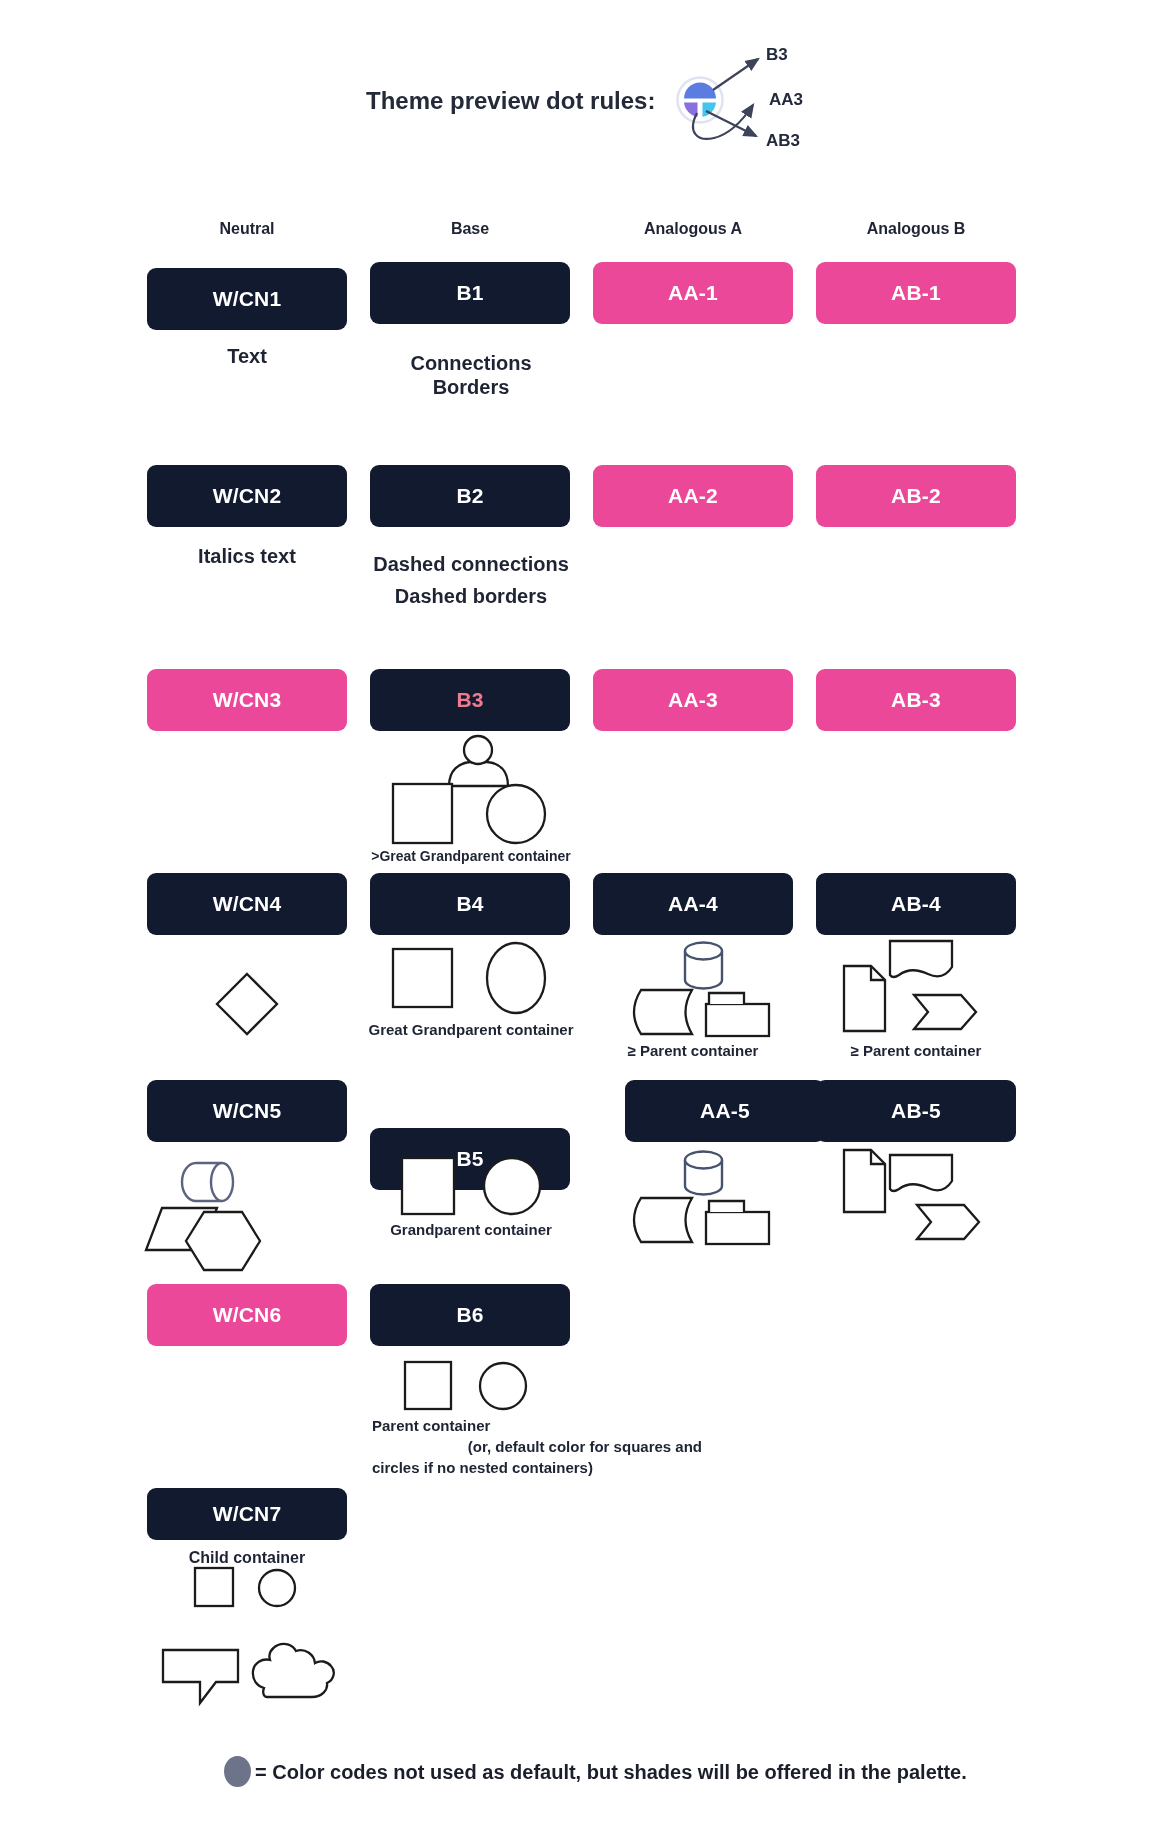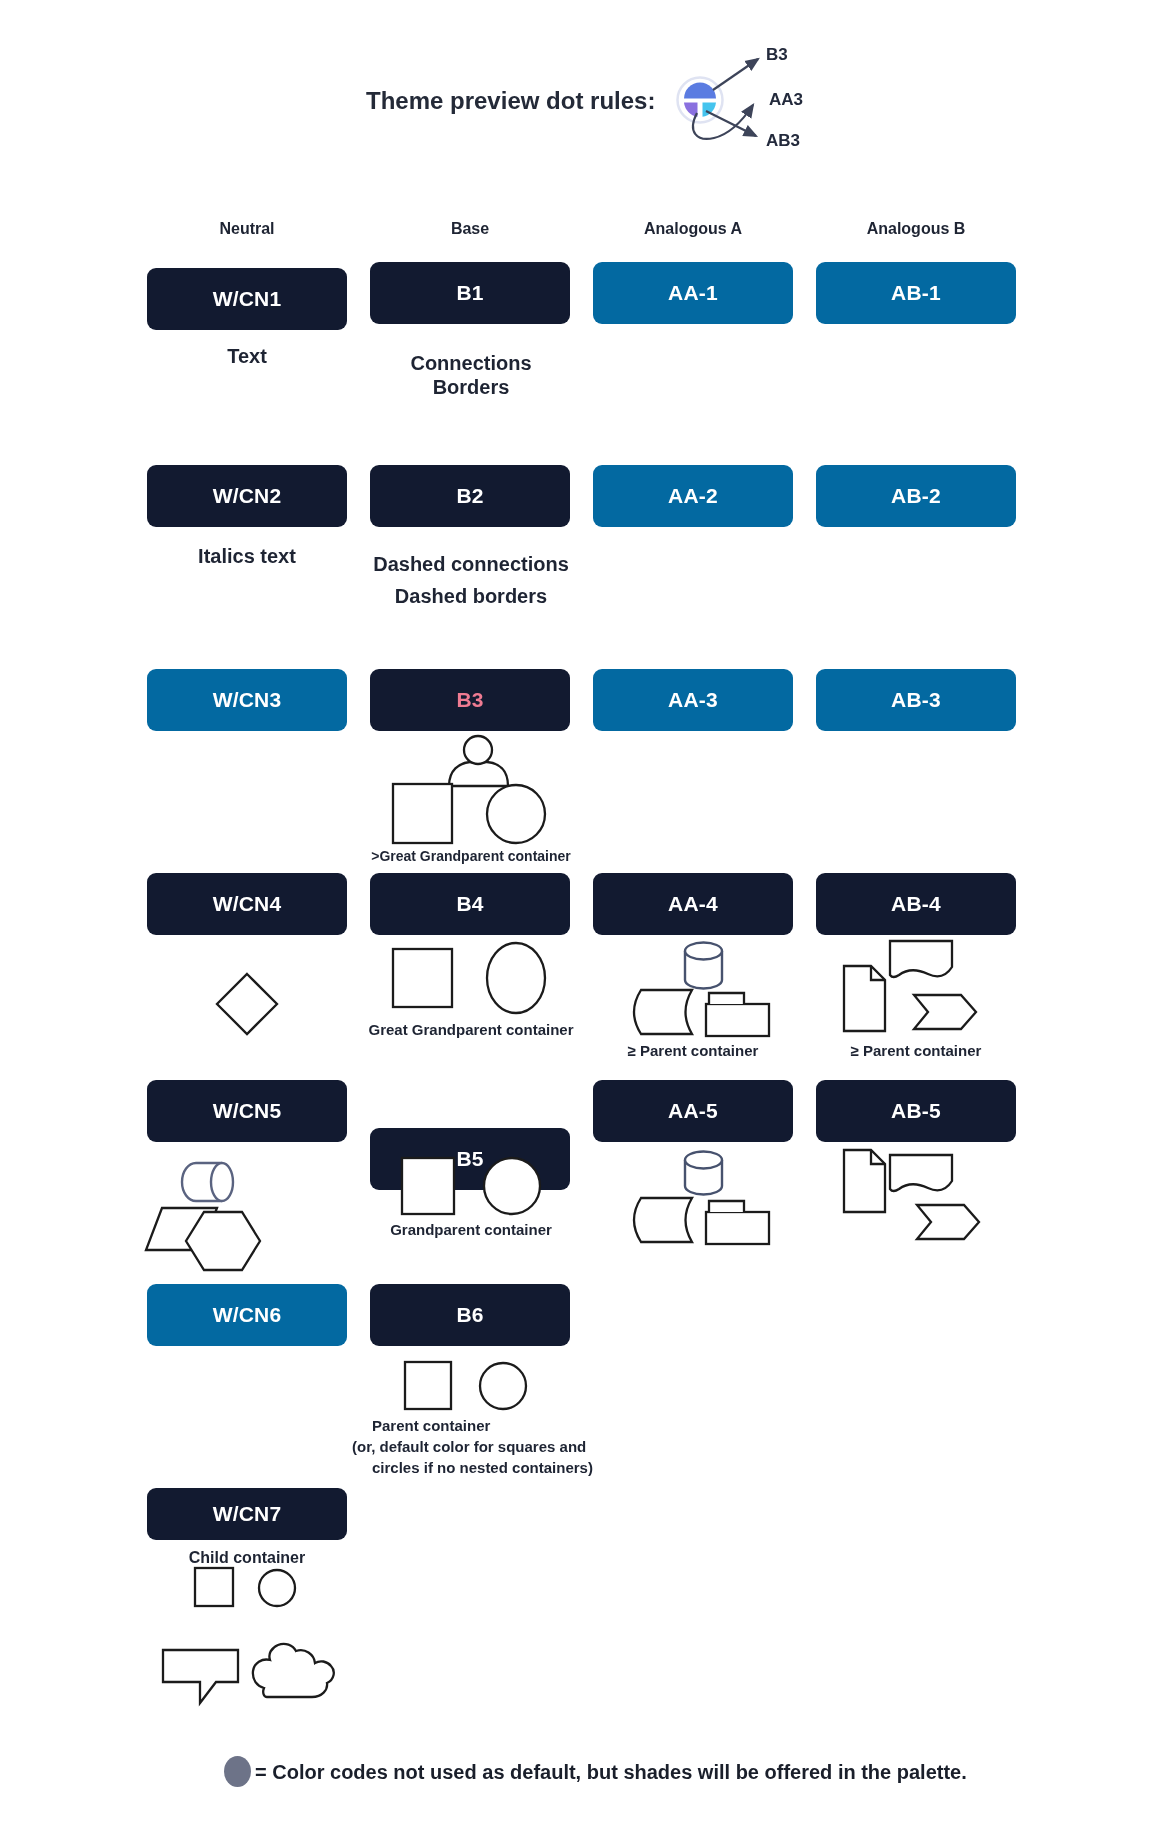--- a/index.html
+++ b/index.html
@@ -2,21 +2,21 @@
 <html><head>
 <meta charset="utf-8">
 <style>
   html,body{margin:0;padding:0;background:#ffffff;}
   body{width:1164px;height:1822px;position:relative;overflow:hidden;
        font-family:"Liberation Sans", sans-serif;color:#1e2433;}
   .pbox{position:absolute;width:200px;height:62px;border-radius:9px;
         display:flex;align-items:center;justify-content:center;
         color:#ffffff;font-size:21px;font-weight:700;letter-spacing:.2px;}
   .dark{background:#121a30;}
-  .gray{background:#0369a1;}
+  .gray{background:#ec4899;}
   .pinktext{color:#ef7b92;}
   .colhead{position:absolute;width:200px;text-align:center;
            font-size:16px;font-weight:700;color:#1e2433;}
   .ann{position:absolute;width:240px;text-align:center;font-weight:700;color:#1e2433;}
   .ann-big{font-size:20px;}
   .ann-small{font-size:15px;}
   .ann-tiny{font-size:14px;}
   .ann-left{text-align:left;width:330px;}
   .dotlabel{position:absolute;font-size:17px;font-weight:600;color:#232a3c;}
   .title{position:absolute;left:366px;top:87px;font-size:24px;font-weight:600;color:#242a38;}
@@ -54,41 +54,41 @@
 <div class="pbox gray" style="left:593px;top:669px;">AA-3</div>
 <div class="pbox gray" style="left:816px;top:669px;">AB-3</div>
 
 <div class="pbox dark" style="left:147px;top:873px;">W/CN4</div>
 <div class="pbox dark" style="left:370px;top:873px;">B4</div>
 <div class="pbox dark" style="left:593px;top:873px;">AA-4</div>
 <div class="pbox dark" style="left:816px;top:873px;">AB-4</div>
 
 <div class="pbox dark" style="left:147px;top:1080px;">W/CN5</div>
 <div class="pbox dark" style="left:370px;top:1128px;">B5</div>
-<div class="pbox dark" style="left:593px;top:1080px;text-align:right;">AA-5</div>
+<div class="pbox dark" style="left:625px;top:1080px;text-align:right;">AA-5</div>
 <div class="pbox dark" style="left:816px;top:1080px;">AB-5</div>
 
 <div class="pbox gray" style="left:147px;top:1284px;">W/CN6</div>
 <div class="pbox dark" style="left:370px;top:1284px;">B6</div>
 
 <div class="pbox dark" style="left:147px;top:1488px;height:52px;">W/CN7</div>
 
 <div class="ann ann-big" style="left:127px;top:345px;">Text</div>
 <div class="ann ann-big" style="left:351px;top:352px;">Connections</div>
 <div class="ann ann-big" style="left:351px;top:376px;">Borders</div>
 <div class="ann ann-big" style="left:127px;top:545px;">Italics text</div>
 <div class="ann ann-big" style="left:351px;top:553px;">Dashed connections</div>
 <div class="ann ann-big" style="left:351px;top:585px;">Dashed borders</div>
 <div class="ann ann-tiny" style="left:351px;top:848px;">&gt;Great Grandparent container</div>
 <div class="ann ann-small" style="left:351px;top:1021px;">Great Grandparent container</div>
 <div class="ann ann-small" style="left:573px;top:1042px;">≥ Parent container</div>
 <div class="ann ann-small" style="left:796px;top:1042px;">≥ Parent container</div>
 <div class="ann ann-small" style="left:351px;top:1221px;">Grandparent container</div>
 <div class="ann ann-small ann-left" style="left:372px;top:1417px;">Parent container</div>
-<div class="ann ann-small ann-left" style="left:352px;top:1438px;">(or, default color for squares and</div>
+<div class="ann ann-small ann-left" style="left:372px;top:1438px;text-align:right;">(or, default color for squares and</div>
 <div class="ann ann-small ann-left" style="left:372px;top:1459px;">circles if no nested containers)</div>
 <div class="ann" style="left:147px;top:1549px;font-size:16px;width:200px;">Child container</div>
 
 <div class="legend-dot"></div>
 <div class="legend-text">= Color codes not used as default, but shades will be offered in the palette.</div>
 
 <svg class="overlay" width="1164" height="1822" viewBox="0 0 1164 1822">
   <defs>
     <marker id="ah" viewBox="0 0 10 10" refX="8" refY="5" markerWidth="7" markerHeight="7" orient="auto-start-reverse">
       <path d="M0,1 L9.5,5 L0,9 Z" fill="#3d4459"></path>

